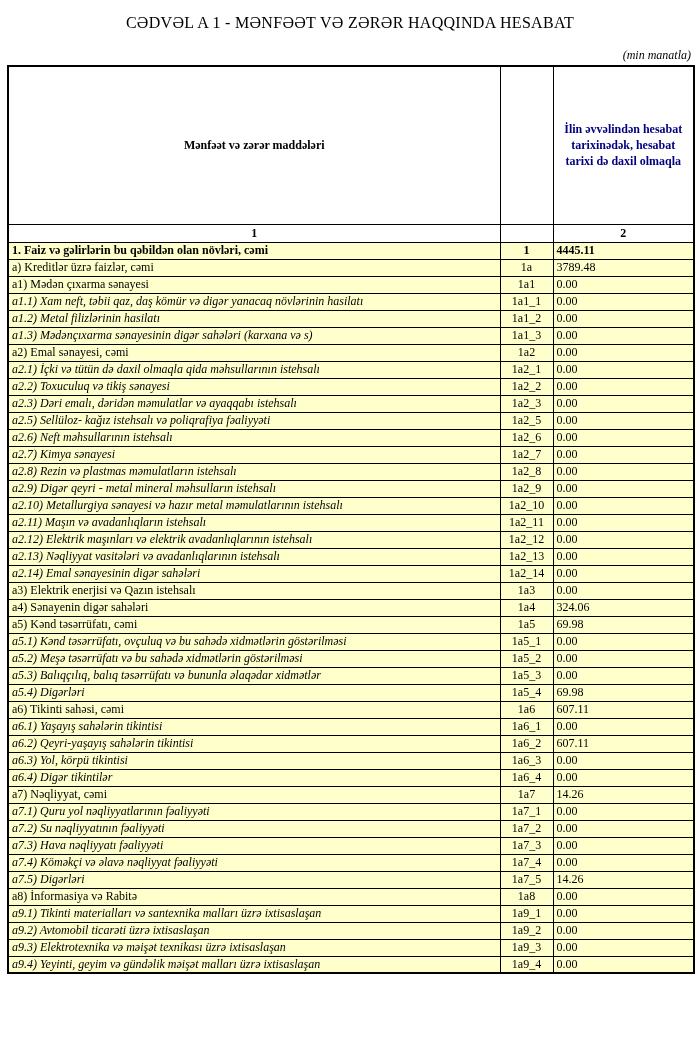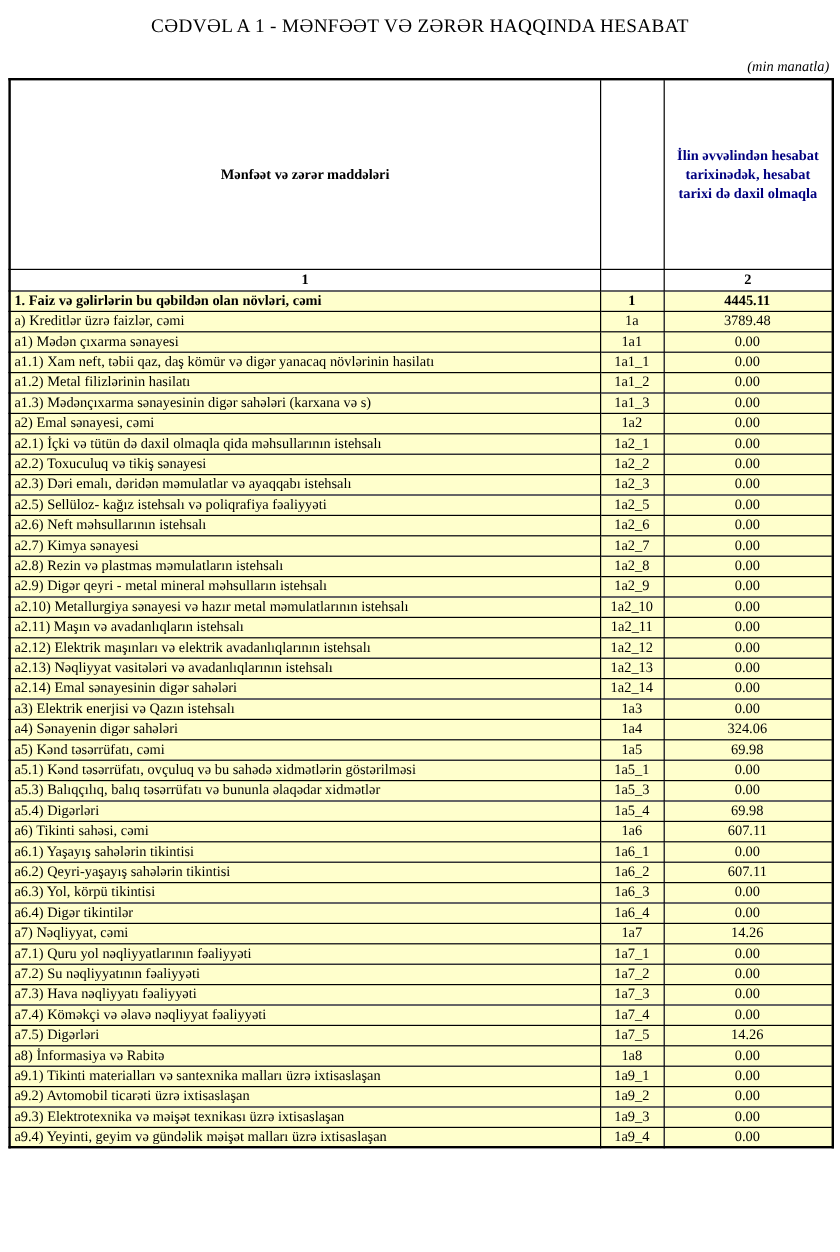--- a/index.html
+++ b/index.html
@@ -77,26 +77,26 @@
     background:#fff;
   }
   tr.data-row td{
     height:17px;
     background:var(--row-bg,#FFFFCC);
     white-space:nowrap;
     line-height:1.1;
   }
   tr.data-row td.label{text-align:left;}
   tr.data-row td.code{text-align:center;}
-  tr.data-row td.value{text-align:center;padding-right:4px;}
+  tr.data-row td.value{text-align:left;padding-right:4px;}
   tr.data-row.bold td{font-weight:bold;}
   td.ind0{padding-left:3px;}
   td.ind1{padding-left:12px;font-family:Liberation Serif, serif;}
   td.ind2{padding-left:22px;}
-  td.ind3{padding-left:36px;}
+  td.ind3{padding-left:36px;font-style:italic;}
 </style>
 </head>
 <body>
 
 <div class="page">
 
   <h1 class="title">CƏDVƏL A 1 - MƏNFƏƏT VƏ ZƏRƏR HAQQINDA HESABAT</h1>
 
   <div class="unit-note">(min manatla)</div>
 
@@ -233,20 +233,25 @@
           <td class="label ind2">a5) Kənd təsərrüfatı, cəmi</td>
           <td class="code">1a5</td>
           <td class="value">69.98</td>
         </tr>
         <tr class="data-row">
           <td class="label ind3">a5.1) Kənd təsərrüfatı, ovçuluq və bu sahədə xidmətlərin göstərilməsi</td>
           <td class="code">1a5_1</td>
           <td class="value">0.00</td>
         </tr>
         <tr class="data-row">
+          <td class="label ind3">a5.2) Meşə təsərrüfatı və bu sahədə xidmətlərin göstərilməsi</td>
+          <td class="code">1a5_2</td>
+          <td class="value">0.00</td>
+        </tr>
+        <tr class="data-row">
           <td class="label ind3">a5.3) Balıqçılıq, balıq təsərrüfatı və bununla əlaqədar xidmətlər</td>
           <td class="code">1a5_3</td>
           <td class="value">0.00</td>
         </tr>
         <tr class="data-row">
           <td class="label ind3">a5.4) Digərləri</td>
           <td class="code">1a5_4</td>
           <td class="value">69.98</td>
         </tr>
         <tr class="data-row">

